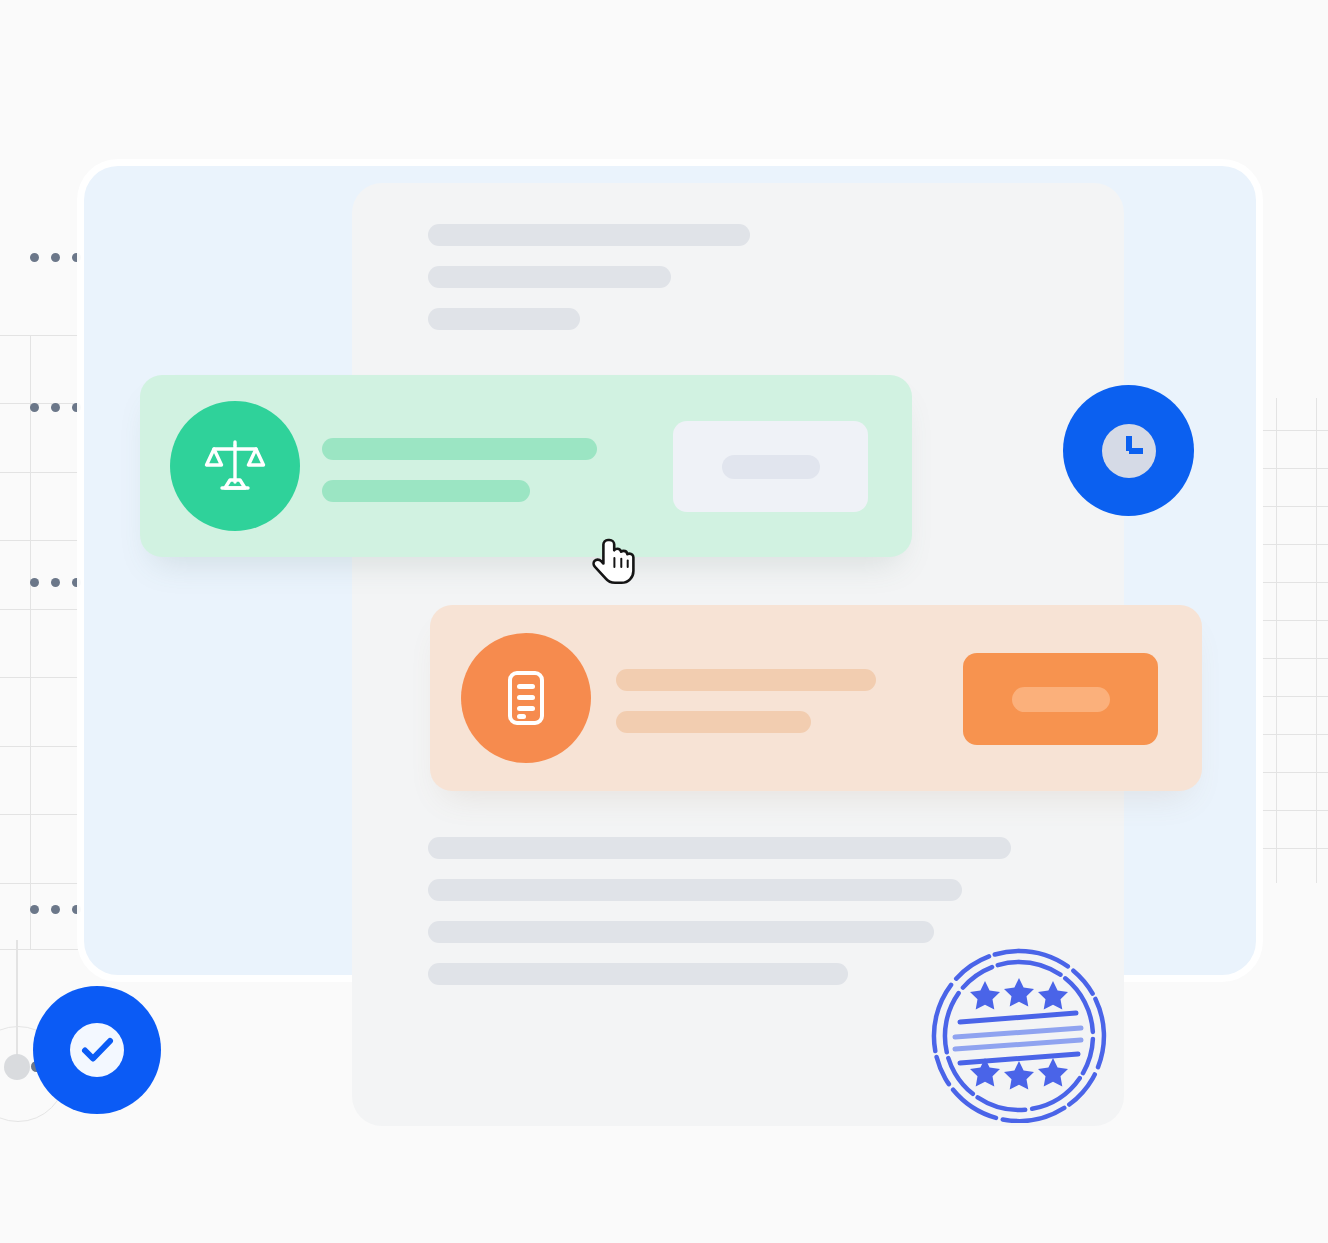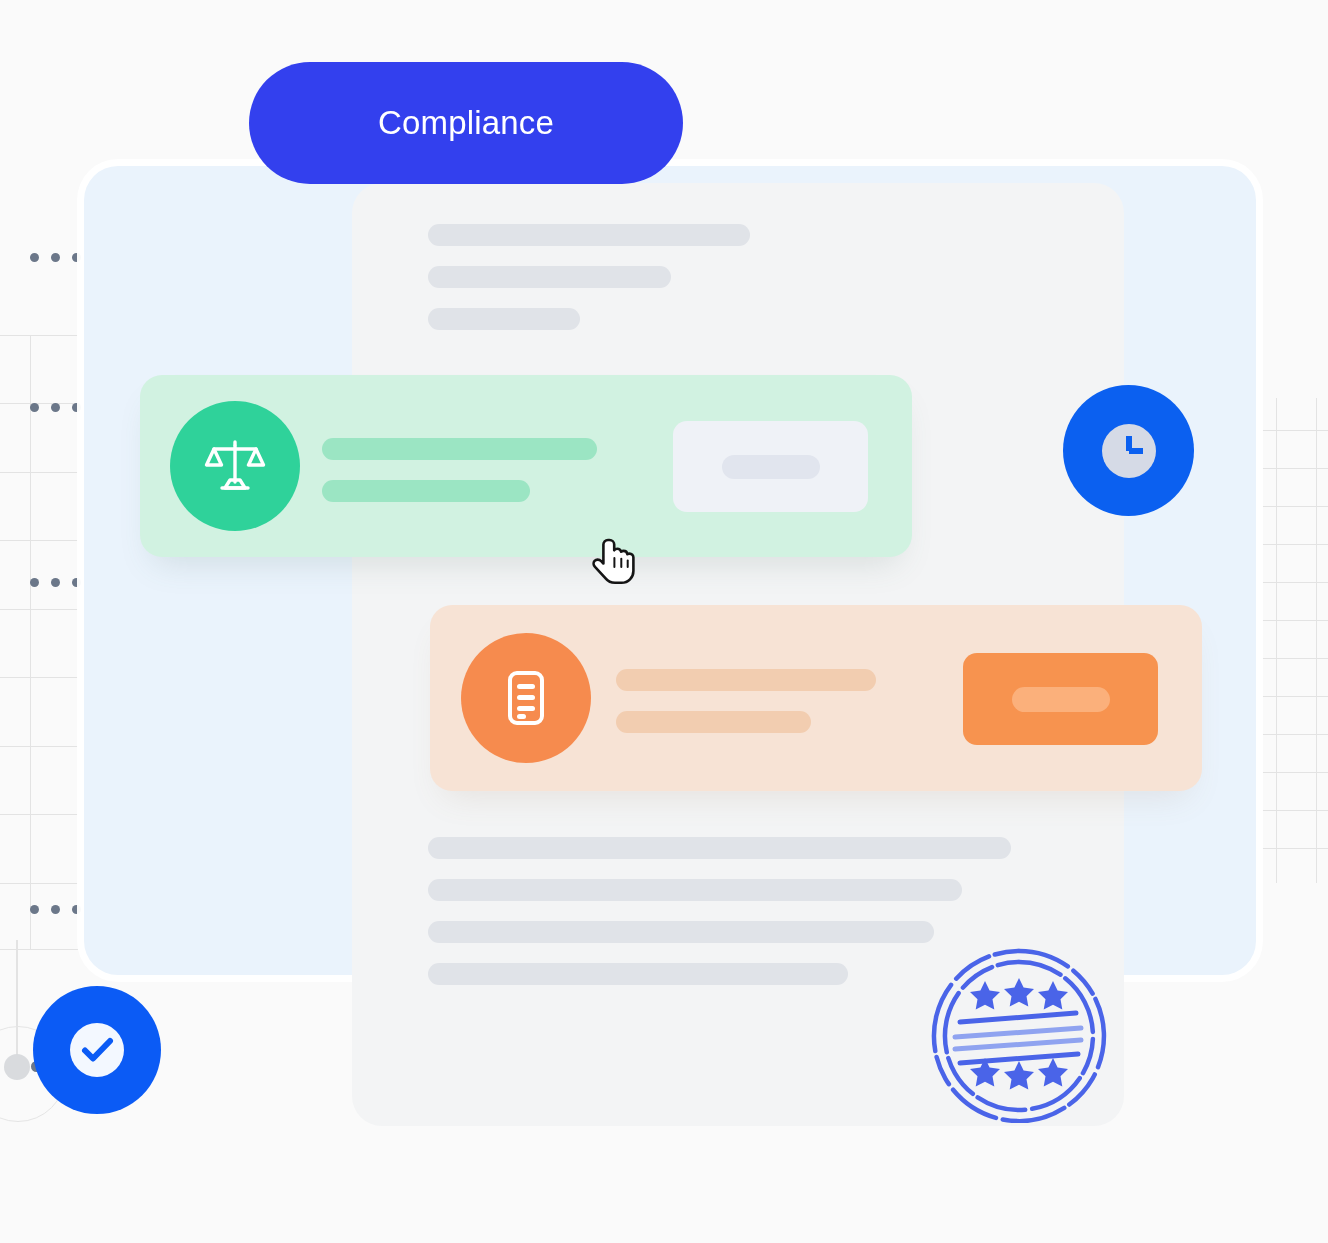--- a/index.html
+++ b/index.html
@@ -453,17 +453,14 @@
     </svg>
   </div>
 
   <div class="badge" id="check-badge">
     <svg width="60" height="60" viewBox="0 0 60 60">
       <circle cx="30" cy="30" r="27" fill="#F3F8FF"></circle>
       <path d="M 18 30.5 L 26 38.5 L 43 21" fill="none" stroke="#0B5BF5" stroke-width="6" stroke-linecap="round" stroke-linejoin="round"></path>
     </svg>
   </div>
 
-  <div id="compliance-pill">
-    <span>Compliance</span>
-  </div>
 
 </div>
 
 </body></html>

